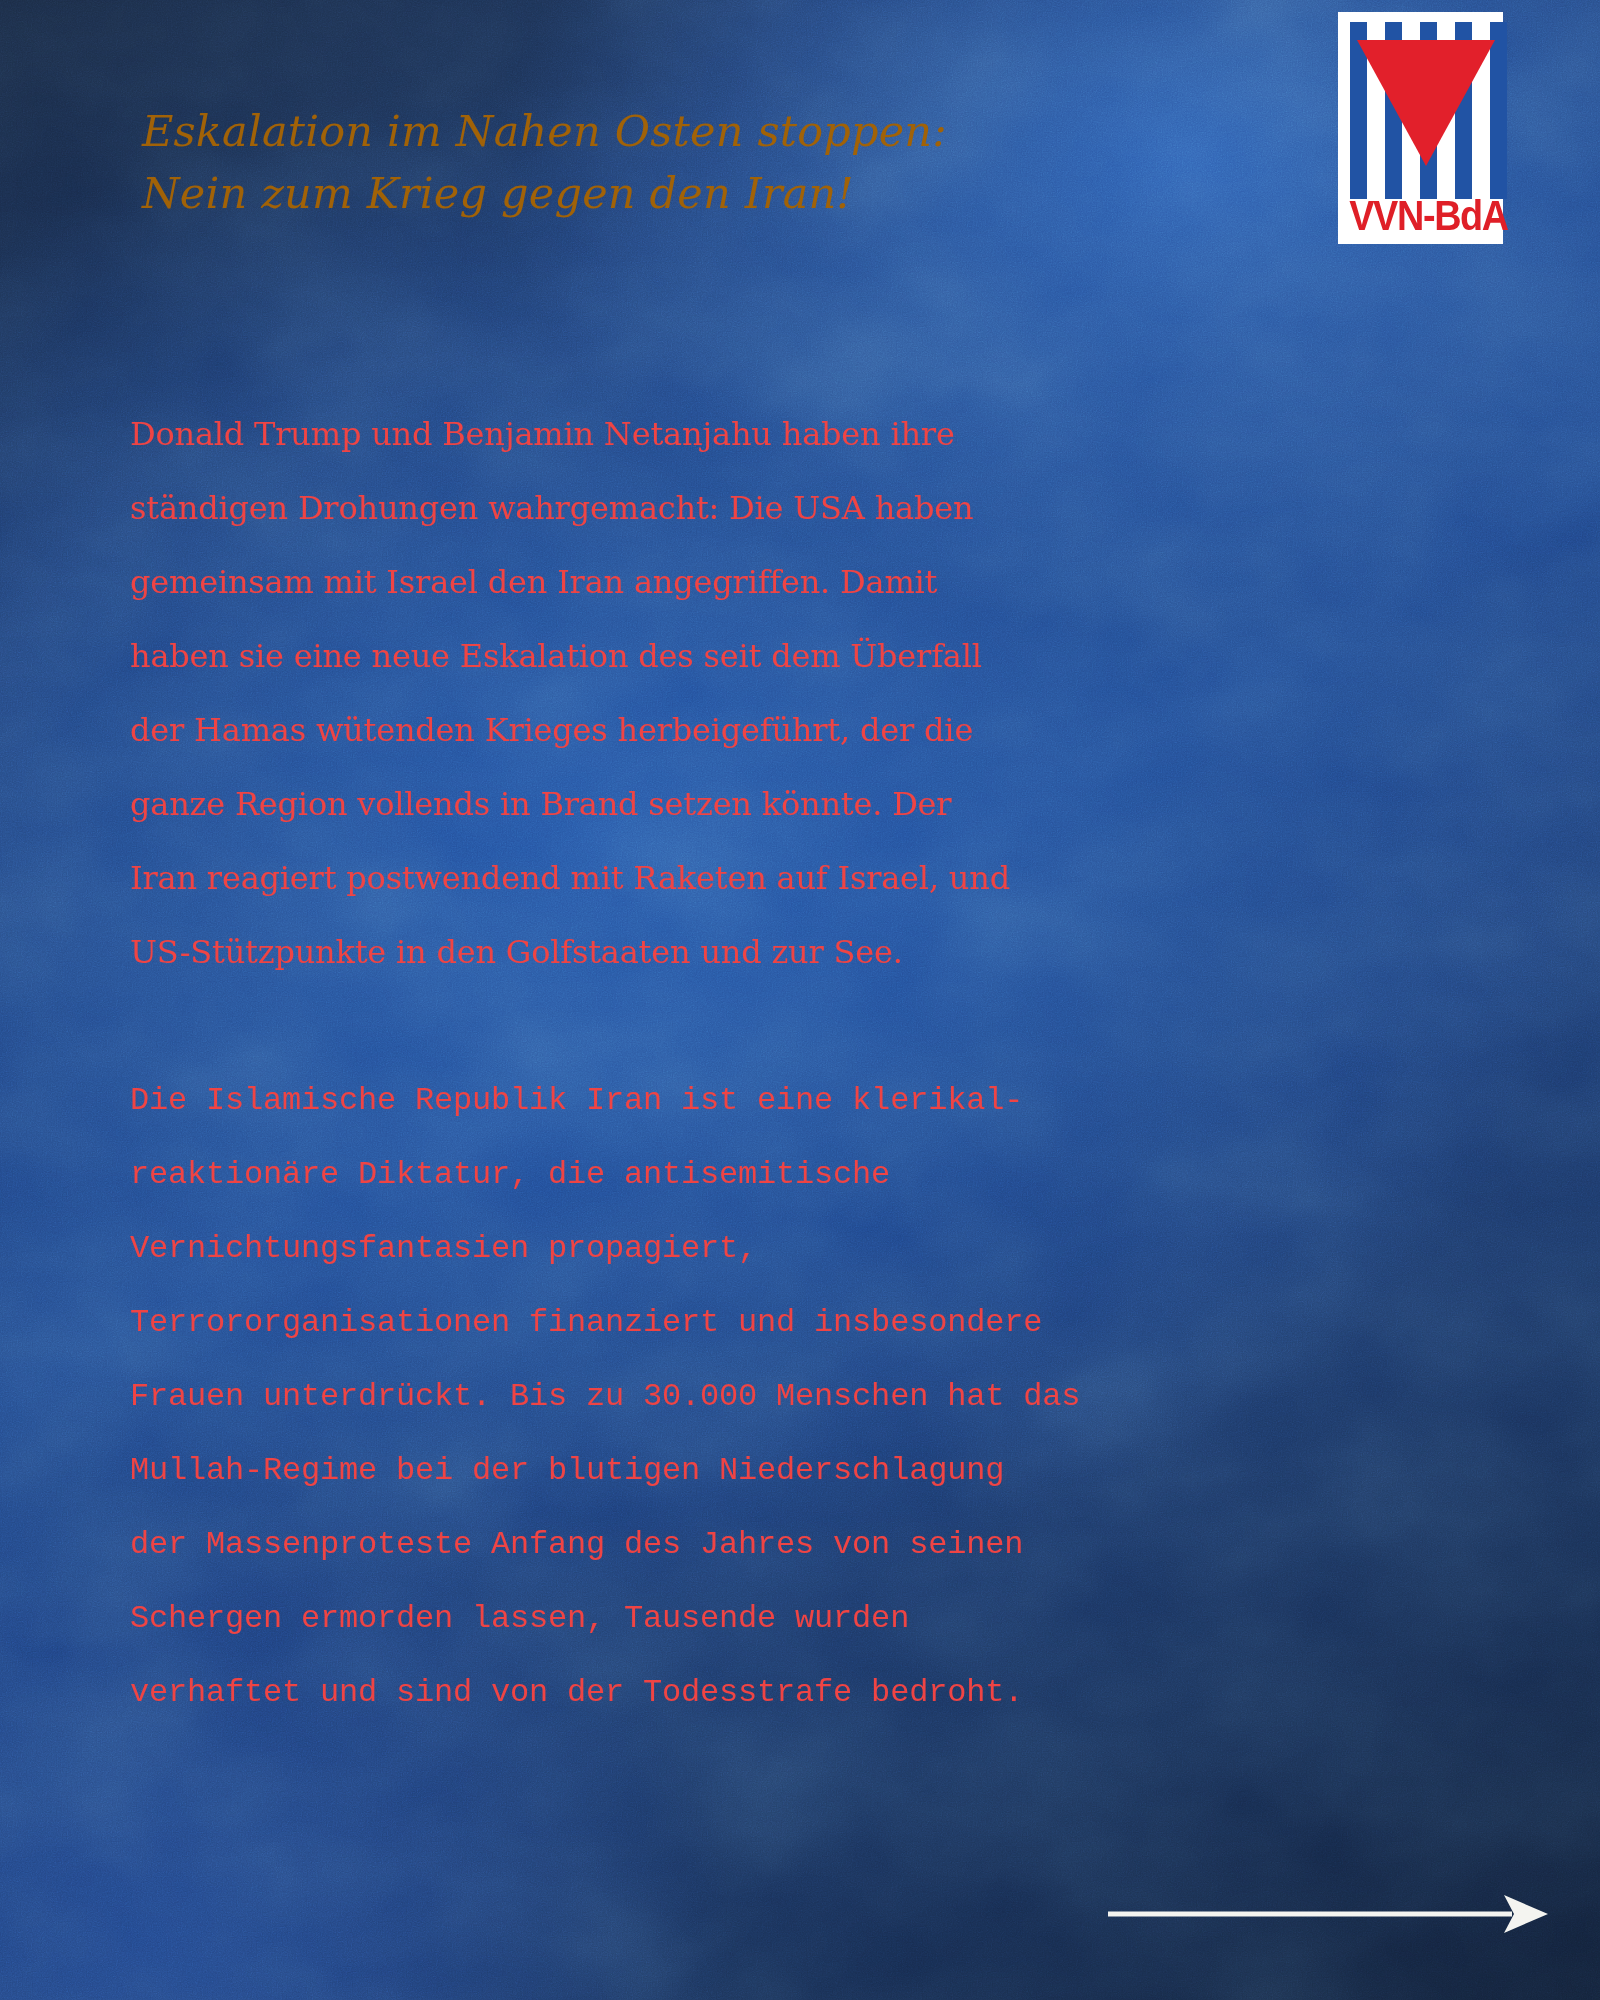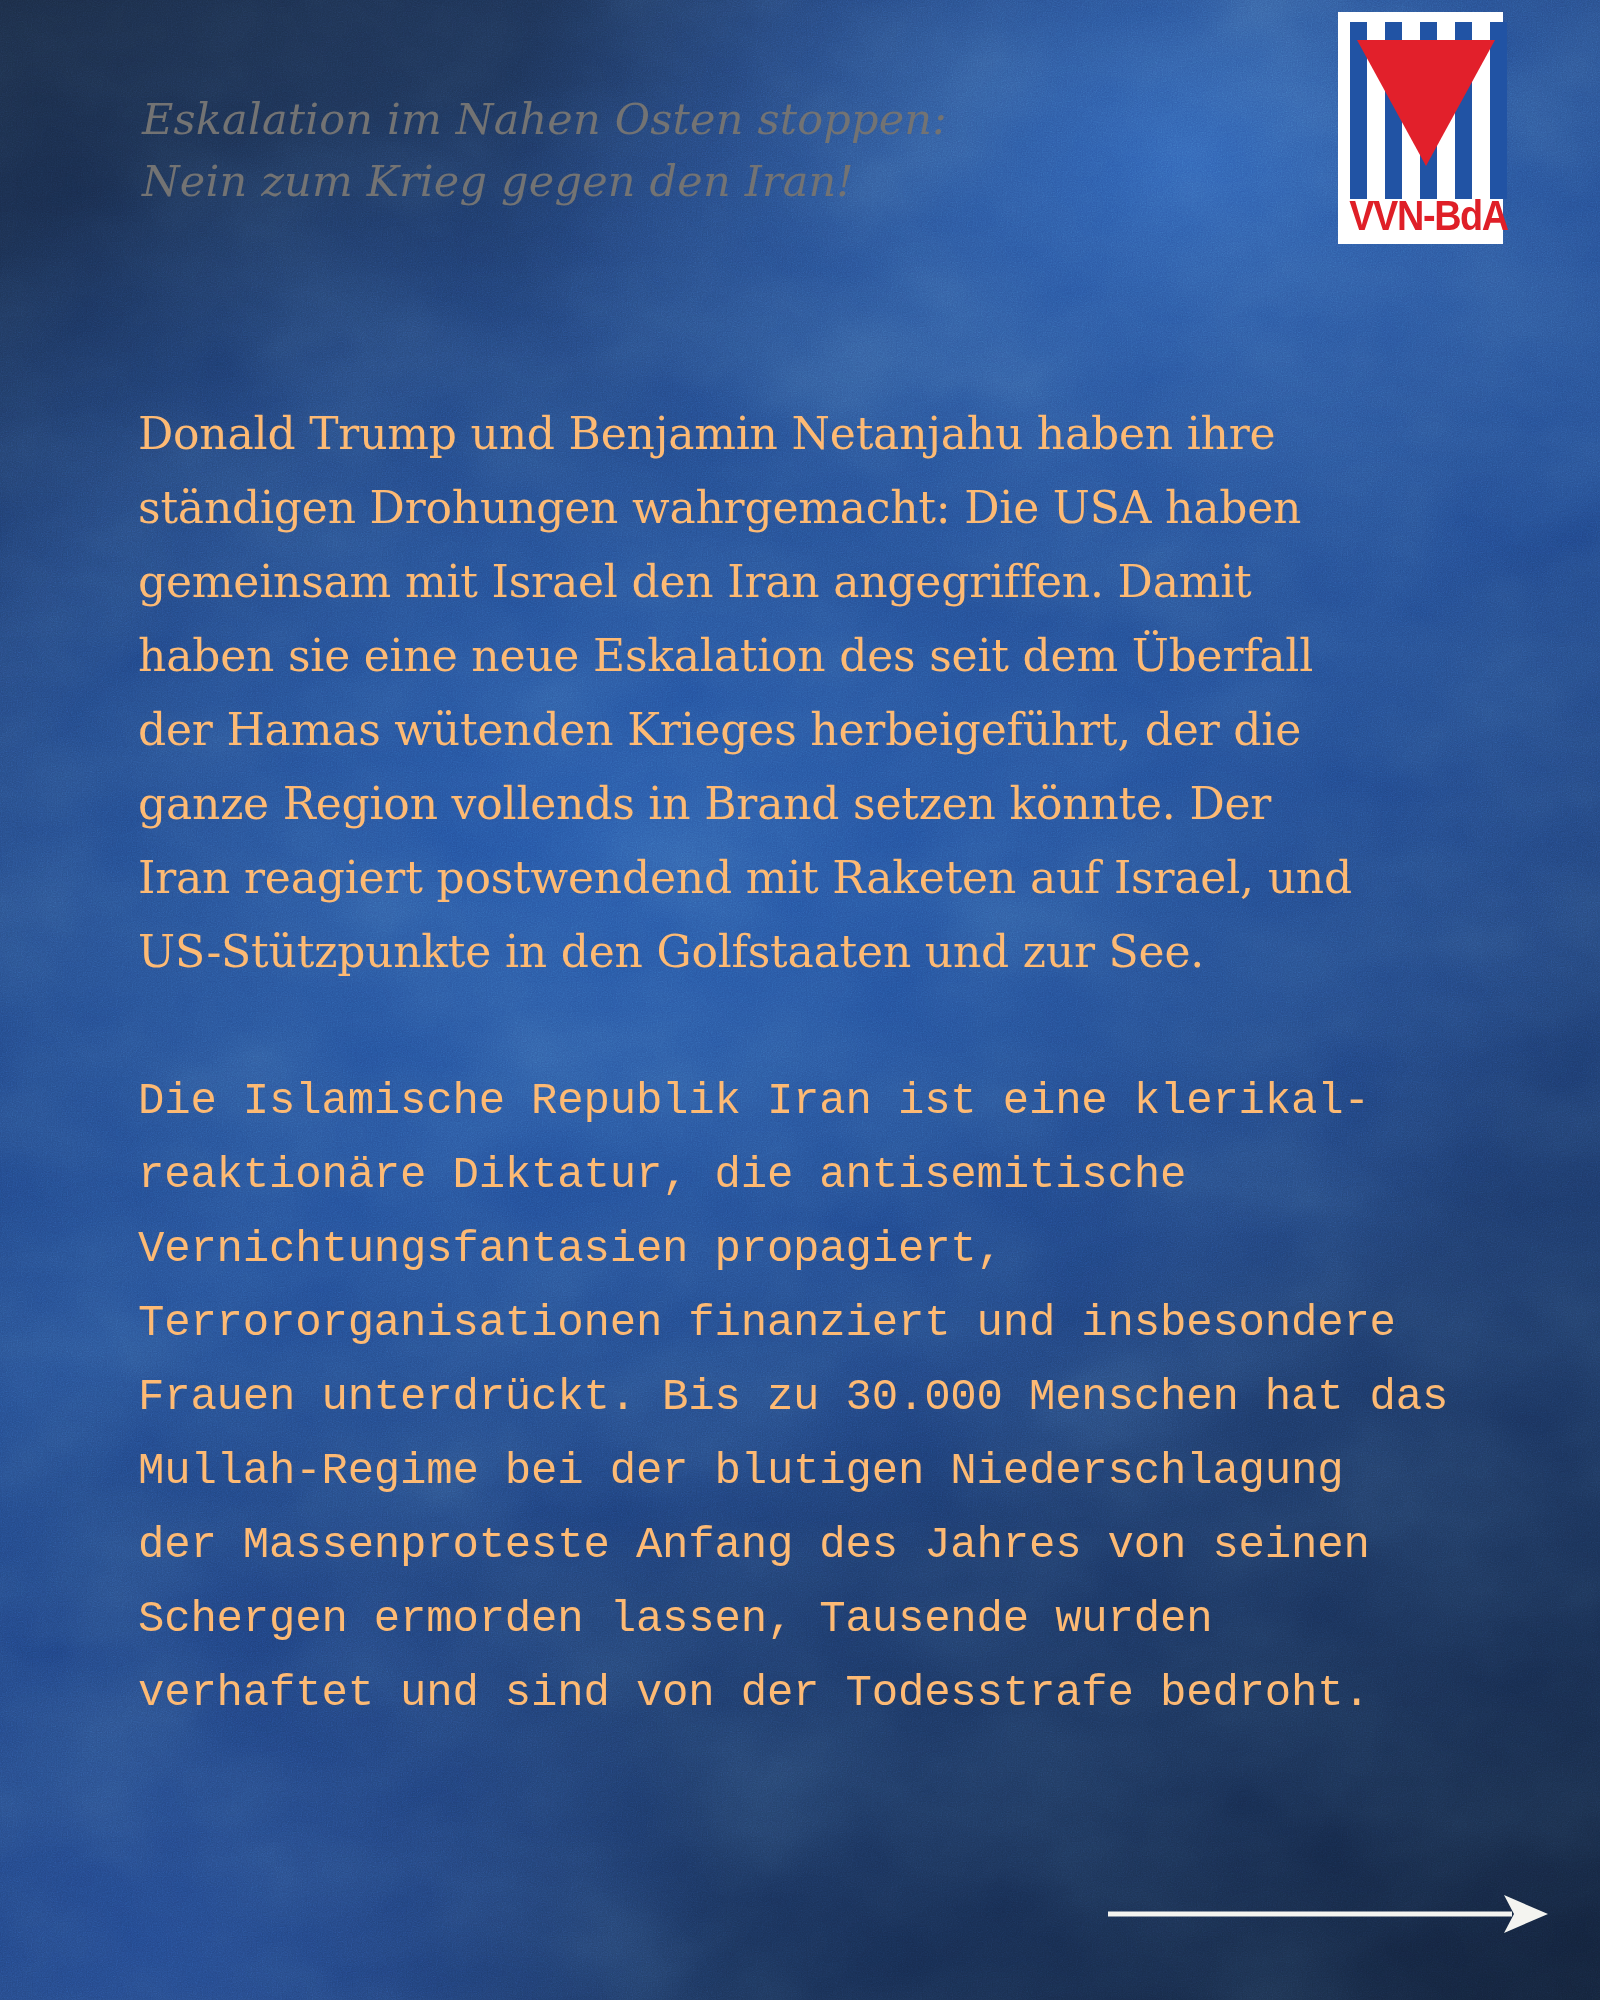--- a/index.html
+++ b/index.html
@@ -13,27 +13,27 @@
       radial-gradient(1100px 750px at 74% 8%,  rgba(47,100,190,.85), rgba(47,100,190,0) 62%),
       radial-gradient(1500px 1150px at 38% 42%, rgba(36,84,166,.95), rgba(36,84,166,0) 66%),
       radial-gradient(950px 750px at 10% 97%,  rgba(33,70,142,.85), rgba(33,70,142,0) 60%),
       linear-gradient(150deg, #15243d 0%, #1d3a6c 28%, #1f4588 48%, #1a3563 74%, #101d33 100%);
   }
   svg.grain{position:absolute;left:0;top:0;z-index:1;pointer-events:none;}
   svg.grain.blotch{mix-blend-mode:soft-light;opacity:.55;}
   svg.grain.fine{mix-blend-mode:overlay;opacity:.42;}
 
   .kicker{
-    position:absolute;z-index:2;left:142px;top:88px;
+    position:absolute;z-index:2;left:142px;top:100px;
     font-size:43px;line-height:62px;font-style:italic;
-    color:#737373;white-space:pre-line;letter-spacing:.2px;
+    color:#a16207;white-space:pre-line;letter-spacing:.2px;
   }
   .para{
-    position:absolute;z-index:2;left:138px;width:1420px;
-    font-size:44px;line-height:74px;color:#fdba74;
+    position:absolute;z-index:2;left:130px;width:1420px;
+    font-size:32px;line-height:74px;color:#ef4444;
     white-space:pre-line;letter-spacing:-0.2px;
   }
   .p1{top:397px;}
   .p2{top:1064px;font-family:Liberation Mono, monospace;}
 
   .logo{
     position:absolute;z-index:2;left:1338px;top:12px;width:165px;height:232px;
     background:#ffffff;
   }
   .logo .stripes{

